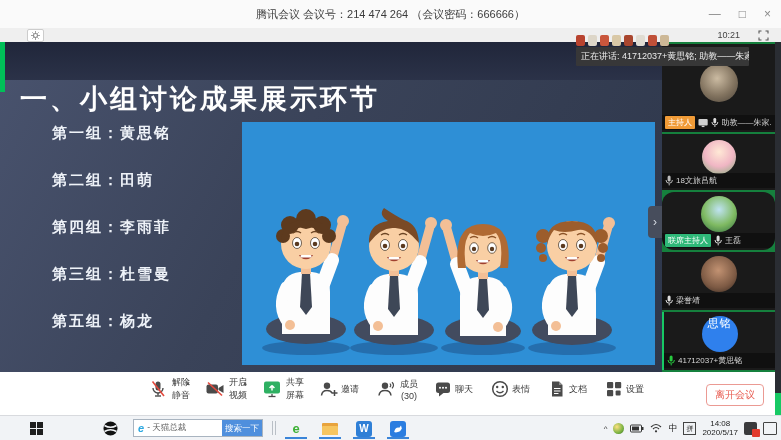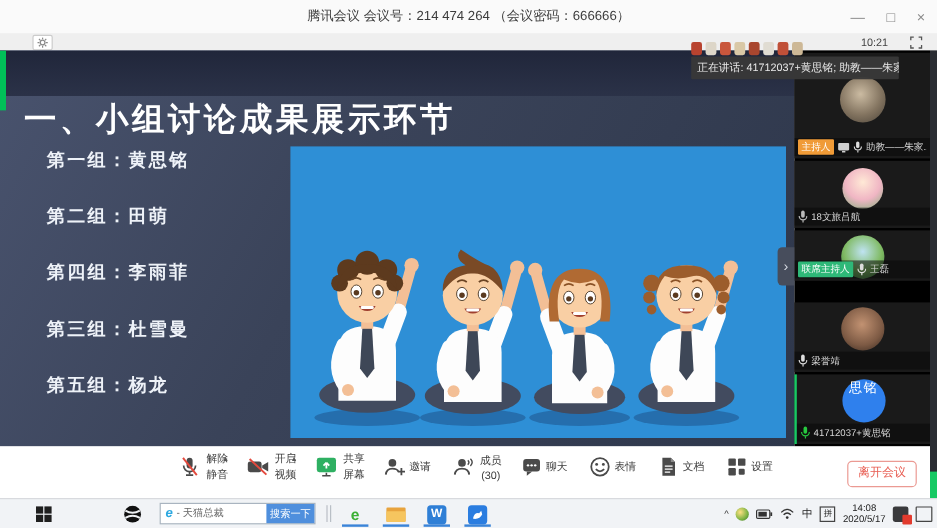--- a/index.html
+++ b/index.html
@@ -17,51 +17,51 @@
   .gear-box{position:absolute;left:27px;top:1px;width:15px;height:11px;background:#fff;border:1px solid #ccc;border-radius:2px;display:flex;align-items:center;justify-content:center;}
   .strip-right{position:absolute;right:12px;top:0;height:14px;display:flex;align-items:center;gap:18px;}
   .duration{font-size:9px;color:#444;}
 
   
   .stage{position:absolute;left:0;top:42px;width:662px;height:330px;
     background:linear-gradient(118deg,#49536e 0%,#3a4359 42%,#2e374b 100%);overflow:hidden;}
   .title-band{position:absolute;left:0;top:0;width:662px;height:38px;background:linear-gradient(#20263a,#2b3248);}
   .slide-title{position:absolute;left:20px;top:0;height:38px;line-height:40px;font-size:27px;font-weight:bold;color:#fff;letter-spacing:3px;white-space:nowrap;margin-top:37px;}
   .green-stripe{position:absolute;left:0;top:0;width:5px;height:50px;background:#00c058;}
-  .groups{position:absolute;left:39px;top:82px;margin:0;padding:0;list-style:none;}
+  .groups{position:absolute;left:52px;top:82px;margin:0;padding:0;list-style:none;}
   .groups li{height:20px;margin-bottom:27px;font-size:15px;font-weight:bold;letter-spacing:2px;color:#eef2f8;
     font-family:"Liberation Serif","DejaVu Serif",serif;white-space:nowrap;}
 
   .illustration{position:absolute;left:242px;top:80px;width:413px;height:243px;background:#2e8fd6;}
 
   
   .deco{position:absolute;left:576px;top:35px;height:12px;display:flex;gap:3px;z-index:29;filter:blur(.4px);}
   .deco span{display:inline-block;width:9px;height:11px;border-radius:2px;}
 
   
   .speaking-tooltip{position:absolute;left:576px;top:47px;width:173px;height:19px;background:rgba(56,56,56,.96);
     color:#e9e9e9;font-size:9px;line-height:19px;padding:0 5px;box-sizing:border-box;white-space:nowrap;overflow:hidden;z-index:30;border-radius:1px;}
 
   
   .collapse-tab{position:absolute;left:648px;top:206px;width:14px;height:32px;background:#474d5c;border-radius:4px 0 0 4px;
     color:#d4d8e0;display:flex;align-items:center;justify-content:center;font-size:12px;z-index:5;cursor:pointer;}
 
   
-  .sidebar{position:absolute;left:662px;top:42px;width:113px;height:330px;background:#000000;}
+  .sidebar{position:absolute;left:662px;top:42px;width:113px;height:330px;background:#15803d;}
   .tile{position:absolute;left:0;width:113px;background:#1a1a1a;box-sizing:border-box;overflow:hidden;}
   .tile .avatar{position:absolute;left:50%;transform:translateX(-50%);border-radius:50%;}
   .tile .bar{position:absolute;left:0;right:0;bottom:2px;height:15px;display:flex;align-items:center;gap:3px;
     padding:0 3px;font-size:8px;color:#d6d6d6;background:rgba(10,10,10,.55);white-space:nowrap;overflow:hidden;}
   .badge{flex:0 0 auto;font-size:8px;padding:0 3px;height:13px;line-height:13px;color:#fff;border-radius:1px;}
   .badge.host{background:#f09b37;}
   .badge.cohost{background:#2eb878;}
   .pname{overflow:hidden;text-overflow:clip;}
   .t1{top:2px;height:88px;}   .t1 .avatar{top:20px;width:38px;height:38px;background:radial-gradient(circle at 45% 38%,#cbbba2,#837460 55%,#4a4238);}
   .t2{top:92px;height:56px;}  .t2 .avatar{top:6px;width:34px;height:34px;background:radial-gradient(circle at 50% 35%,#ffe9d6,#f0b6c4 52%,#7fae7a);}
-  .t3{top:150px;height:42px;} .t3 .avatar{top:4px;width:36px;height:36px;background:radial-gradient(circle at 50% 38%,#bfe3f2,#7fba62 55%,#2e6b3f);}
+  .t3{top:150px;height:58px;border-radius:12px;} .t3 .avatar{top:4px;width:36px;height:36px;background:radial-gradient(circle at 50% 38%,#bfe3f2,#7fba62 55%,#2e6b3f);}
   .t4{top:210px;height:58px;} .t4 .avatar{top:4px;width:36px;height:36px;background:radial-gradient(circle at 48% 40%,#c29272,#7d5a44 60%,#33261e);}
   .t5{top:270px;height:58px;border-left:2px solid #17c964;}
   .t5 .avatar{top:4px;width:36px;height:36px;background:#2f80ed;display:flex;align-items:flex-start;justify-content:center;color:#fff;font-size:11px;letter-spacing:1px;}
 
   .scrollstrip{position:absolute;left:775px;top:42px;width:6px;height:373px;background:#2a2d33;}
   .scroll-thumb{position:absolute;left:0;bottom:0;width:6px;height:22px;background:#17c964;}
 
   
   .bottombar{position:absolute;left:0;top:372px;width:775px;height:43px;background:#fff;}
   .btn-row{position:absolute;left:148px;top:4px;display:flex;gap:13px;}

